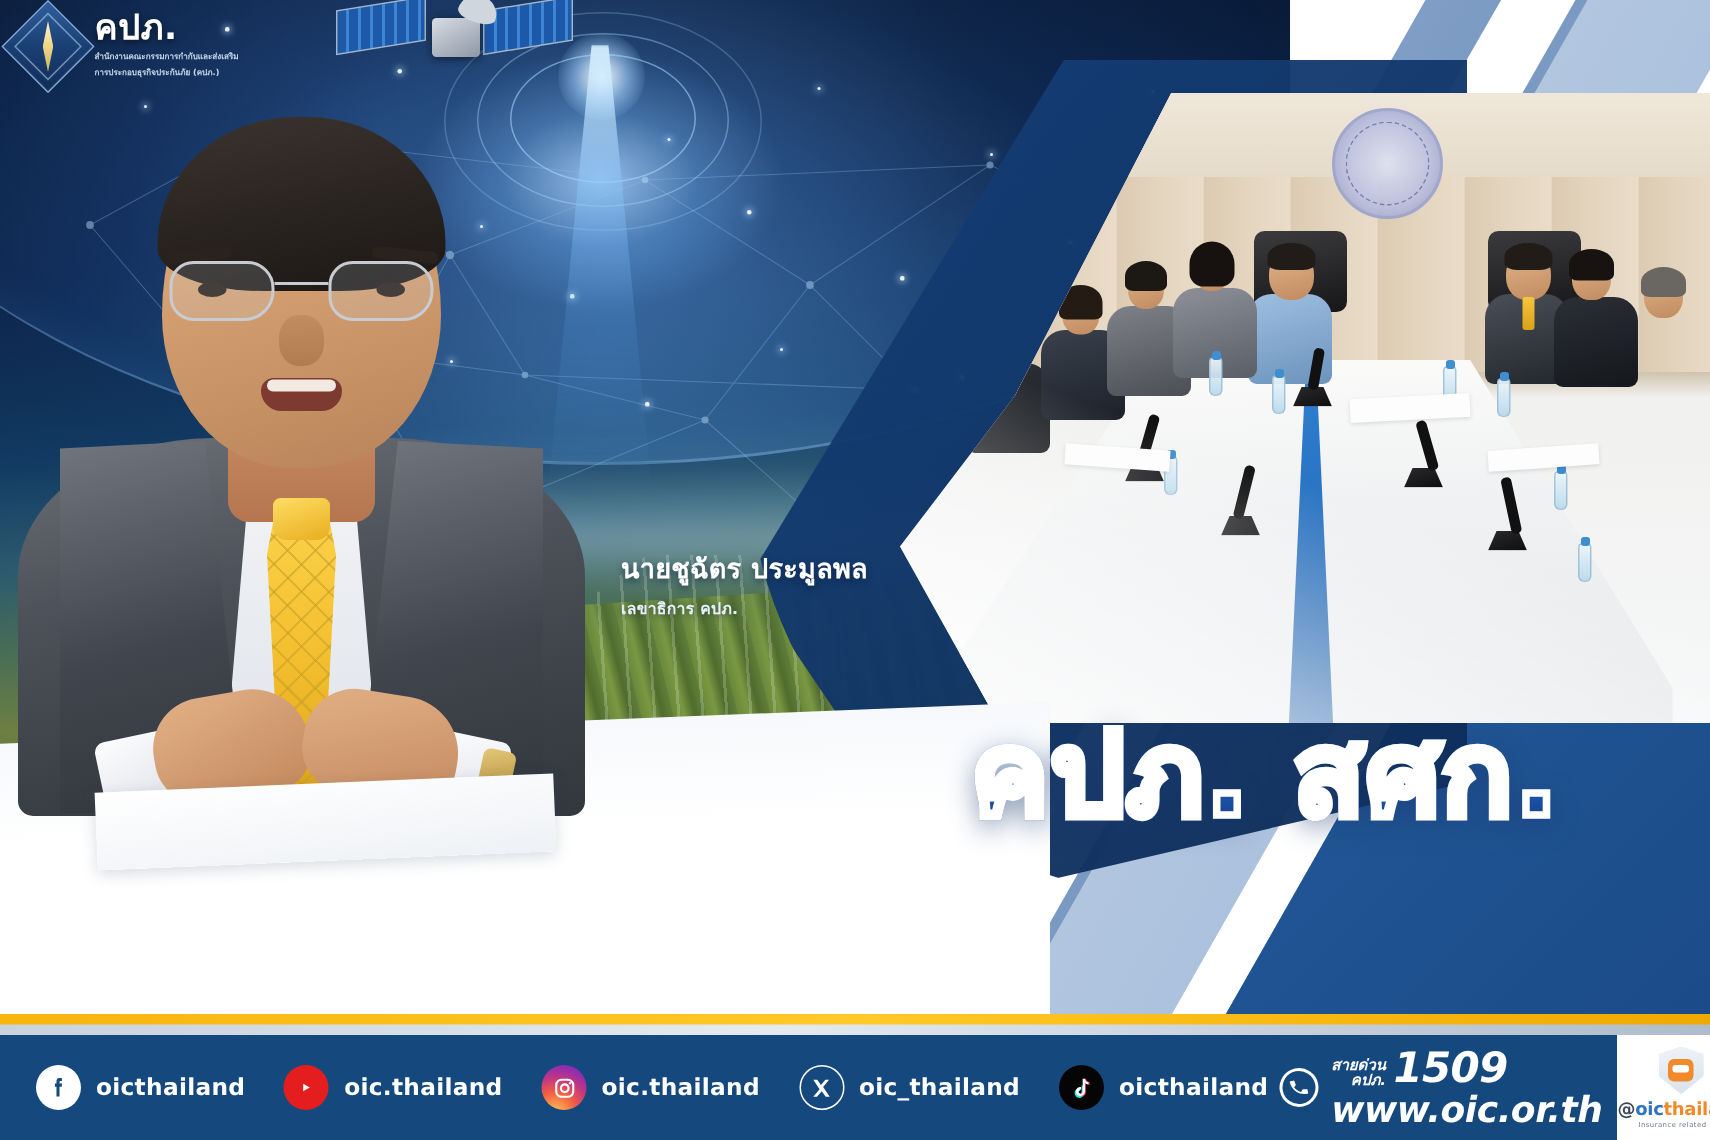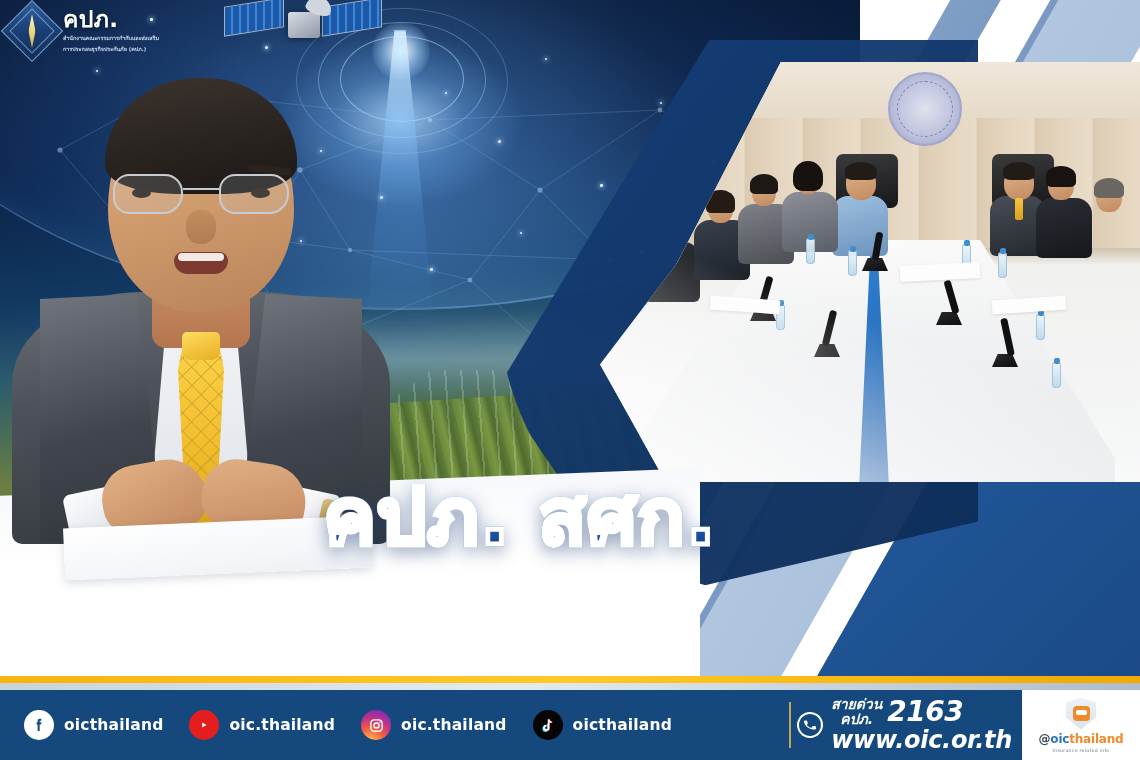--- a/index.html
+++ b/index.html
@@ -210,21 +210,21 @@
   .logo-sub { color:#cfe0f2; font-size:5.4px; line-height:1.5; margin-top:3px; font-weight:600; opacity:.95; }
 
   
   .speaker { position:absolute; left:414px; top:364px; text-align:left; }
   .speaker-name { color:#ffffff; font-size:18px; font-weight:700; letter-spacing:.2px;
     text-shadow:0 2px 5px rgba(10,30,60,.6); }
   .speaker-role { color:#e9f1fa; font-size:10.5px; font-weight:600; margin-top:4px; letter-spacing:.2px;
     text-shadow:0 1px 4px rgba(10,30,60,.55); }
 
   
-  .headline { position:absolute; left:0; top:478px; width:1040px; text-align:center; }
+  .headline { position:absolute; left:0; top:478px; width:1040px; text-align:right; }
   .headline-main {
     font-size:78px; font-weight:800; letter-spacing:1px; line-height:1;
     background:linear-gradient(180deg,#3fa0f0 0%,#2a7fd8 30%,#1d56ab 62%,#123a84 100%);
     -webkit-background-clip:text; background-clip:text; color:transparent;
     -webkit-text-stroke:5px #ffffff; paint-order:stroke fill;
     filter:drop-shadow(0 5px 9px rgba(25,55,110,.45));
   }
   .subline { color:#1d4571; font-weight:700; line-height:1.18; margin-top:6px; letter-spacing:.1px; }
   .subline .l1 { font-size:29px; display:block; text-shadow:0 1px 2px rgba(255,255,255,.9); }
   .subline .l2 { font-size:29px; display:block; text-shadow:0 1px 2px rgba(255,255,255,.9); }
@@ -240,21 +240,21 @@
   .ic-fb { background:#ffffff; }
   .ic-yt { background:#e41e1e; border-radius:50%; }
   .ic-ig { background:radial-gradient(circle at 30% 108%, #fdcb5c 0%, #f56040 36%, #c13584 62%, #7b2bbf 90%); }
   .ic-x  { background:transparent; border:1.6px solid #ffffff; }
   .ic-tt { background:#050505; }
   .divider { width:2px; height:46px; background:#e0b84a; opacity:.85; margin:0 6px 0 2px; }
   .hotline { display:flex; align-items:center; gap:8px; padding-right:10px; }
   .hot-phone { width:26px; height:26px; border-radius:50%; border:2.2px solid #ffffff; display:flex; align-items:center; justify-content:center; transform:rotate(-12deg); }
   .hot-txt { display:flex; flex-direction:column; line-height:1.05; }
   .hot-row1 { display:flex; align-items:flex-end; gap:5px; }
-  .hot-small { color:#ffffff; font-size:14px; font-weight:700; font-style:italic; line-height:1.05; text-align:center; }
+  .hot-small { color:#ffffff; font-size:10px; font-weight:700; font-style:italic; line-height:1.05; text-align:right; }
   .hot-num { color:#ffffff; font-size:28px; font-weight:800; font-style:italic; letter-spacing:-.5px; }
   .hot-url { color:#ffffff; font-size:24px; font-weight:800; font-style:italic; letter-spacing:-.3px; margin-top:1px; }
   .oicconnect { width:118px; height:70px; background:#ffffff; display:flex; flex-direction:column; align-items:center; justify-content:center; gap:2px; }
   .oc-shield { width:30px; height:32px; background:linear-gradient(170deg,#eef3f8,#d8e2ec); clip-path:polygon(50% 0%, 100% 16%, 100% 62%, 50% 100%, 0% 62%, 0% 16%); display:flex; align-items:center; justify-content:center; }
   .oc-robot { width:17px; height:15px; background:#f08a2a; border-radius:4px; position:relative; }
   .oc-robot:before { content:""; position:absolute; left:3px; top:4px; width:11px; height:5px; background:#fff; border-radius:2px; }
   .oc-name { font-size:12px; font-weight:800; letter-spacing:-.2px; }
   .oc-name .at { color:#3b4a5a; } .oc-name .oic { color:#2f74c0; } .oc-name .cn { color:#f08a2a; }
   .oc-tag { font-size:4.6px; color:#6b7a8a; letter-spacing:.3px; }
 </style>
@@ -475,20 +475,24 @@
     <div class="logo-diamond">
       <span class="logo-beam"></span>
     </div>
     <div class="logo-txt">
       <span class="logo-abbr">คปภ.</span>
       <span class="logo-sub">สำนักงานคณะกรรมการกำกับและส่งเสริม</span>
       <span class="logo-sub">การประกอบธุรกิจประกันภัย (คปภ.)</span>
     </div>
   </div>
 
+  <div class="speaker">
+    <div class="speaker-name">นายชูฉัตร ประมูลพล</div>
+    <div class="speaker-role">เลขาธิการ คปภ.</div>
+  </div>
 
   <div class="headline">
     <div class="headline-main">คปภ. สศก.</div>
     <div class="subline">
     </div>
   </div>
 
   <div class="gold-bar"></div>
   <div class="gray-bar"></div>
 
@@ -517,20 +521,28 @@
         <span class="ic ic-ig">
           <svg width="17" height="17" viewBox="0 0 24 24">
             <rect x="4" y="4" width="16" height="16" rx="5" fill="none" stroke="#fff" stroke-width="2"></rect>
             <circle cx="12" cy="12" r="3.6" fill="none" stroke="#fff" stroke-width="2"></circle>
             <circle cx="17" cy="7.2" r="1.1" fill="#fff"></circle>
           </svg>
         </span>
         <span class="social-label">oic.thailand</span>
       </div>
 
+      <div class="social">
+        <span class="ic ic-x">
+          <svg width="15" height="15" viewBox="0 0 24 24">
+              <path fill="#ffffff" d="M3.5 3h4.2l4 5.4L16.4 3h3.9l-6.3 7.6L21 21h-4.2l-4.3-5.8L7.4 21H3.5l6.7-8L3.5 3z"></path>
+            </svg>
+        </span>
+        <span class="social-label">oic_thailand</span>
+      </div>
 
       <div class="social">
         <span class="ic ic-tt">
           <svg width="17" height="17" viewBox="0 0 24 24">
             <path fill="#25F4EE" d="M11.4 9.3v7.1a1.9 1.9 0 1 1-1.9-1.9c.2 0 .4 0 .5.1v-2.7a4.6 4.6 0 1 0 4 4.5V9.3h-2.6z"></path>
             <path fill="#FE2C55" d="M13 3h2.6c.2 1.9 1.4 3 3.2 3.2v2.6c-1.2 0-2.3-.4-3.2-1.1v7.7a4.6 4.6 0 0 1-4.7 4.6V16.4a2 2 0 0 0 2-2V3z"></path>
             <path fill="#ffffff" d="M12.4 3h2.2c.2 1.9 1.4 3 3.2 3.2v2.3c-1.2 0-2.3-.4-3.2-1.1v7.7a4.3 4.3 0 1 1-4.3-4.3c.2 0 .4 0 .6.1v2.4a1.9 1.9 0 1 0 1.5 1.8V3z"></path>
           </svg>
         </span>
         <span class="social-label">oicthailand</span>
@@ -545,21 +557,21 @@
         <svg width="14" height="14" viewBox="0 0 24 24">
             <path fill="#ffffff" d="M6.6 10.8c1.5 2.9 3.7 5.1 6.6 6.6l2.2-2.2c.3-.3.7-.4 1-.2 1.2.4 2.4.6 3.6.6.6 0 1 .4 1 1V20c0 .6-.4 1-1 1C10.6 21 3 13.4 3 4c0-.6.4-1 1-1h3.4c.6 0 1 .4 1 1 0 1.3.2 2.5.6 3.6.1.4 0 .8-.2 1l-2.2 2.2z"></path>
           </svg>
       </span>
       <span class="hot-txt">
         <span class="hot-row1">
           <span class="hot-small">
             <span>สายด่วน</span><br>
             <span>คปภ.</span>
           </span>
-          <span class="hot-num">2163</span>
+          <span class="hot-num">1509</span>
         </span>
         <span class="hot-url">www.oic.or.th</span>
       </span>
     </div>
 
     <div class="oicconnect">
       <span class="oc-shield">
         <span class="oc-robot"></span>
       </span>
       <span class="oc-name">

